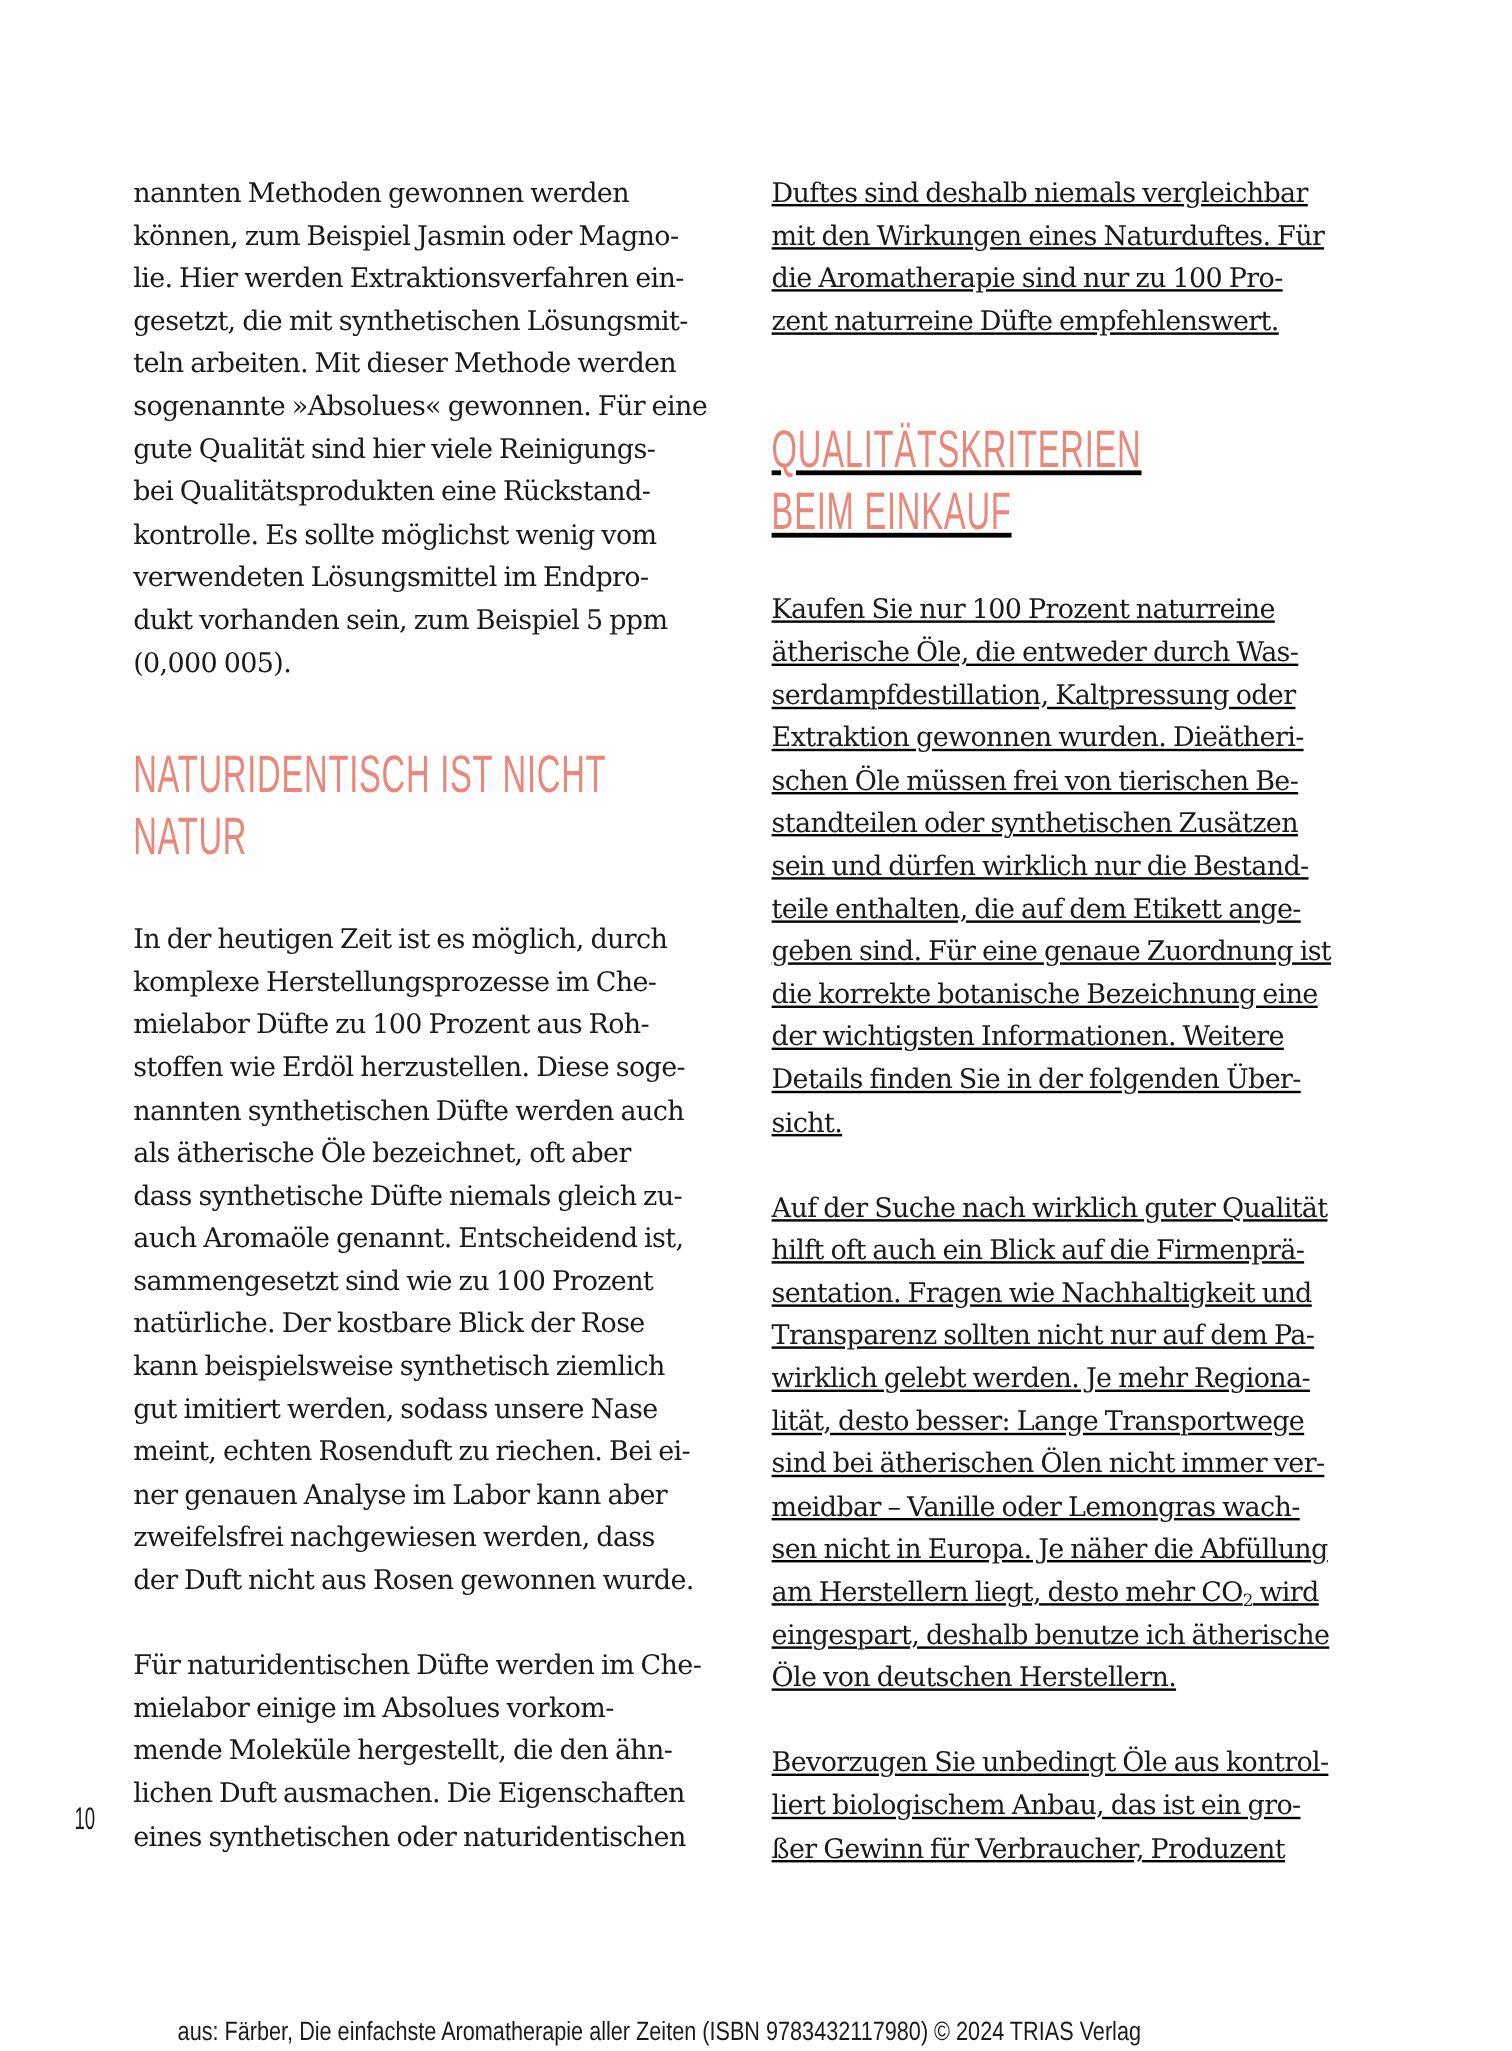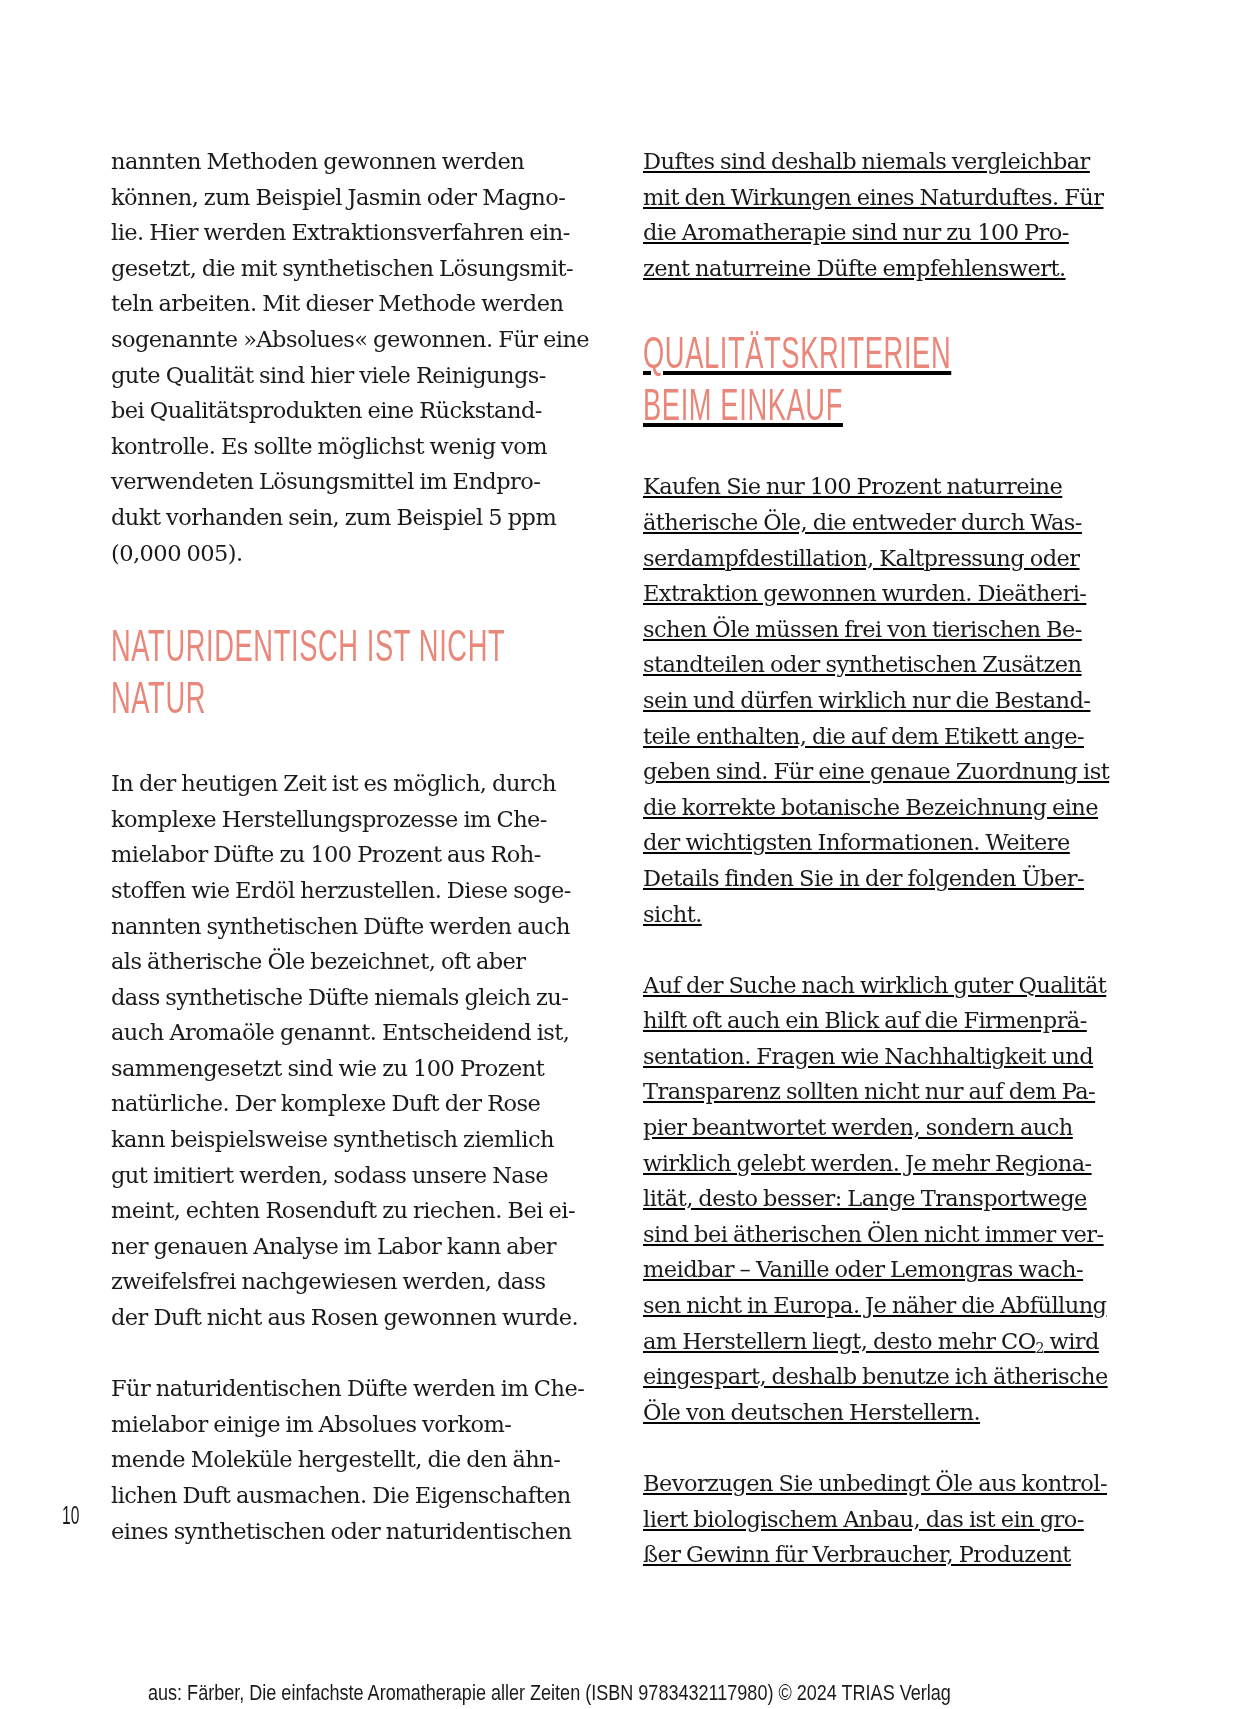--- a/index.html
+++ b/index.html
@@ -25,21 +25,21 @@
     color: #e8877a;
     font-size: 44px;
     line-height: 52px;
     transform: scaleX(0.62);
     transform-origin: left center;
     white-space: nowrap;
     letter-spacing: 1px;
     display: block;
   }
   .heading-block-left { margin-top: 49px; margin-bottom: 42px; }
-  .heading-block-right { margin-top: 41px; margin-bottom: 38px; }
+  .heading-block-right { margin-top: 63px; margin-bottom: 38px; }
   sub { font-size: 14px; vertical-align: -4px; line-height: 0; }
   .page-number {
     position: absolute; left: 62px; top: 1500px;
     font-family: "Liberation Sans", "DejaVu Sans", sans-serif;
     font-size: 26px; color: #1a1a1a;
     transform: scaleX(0.6); transform-origin: left center;
   }
   .footer {
     position: absolute; left: 148px; top: 1680px;
     font-family: "Liberation Sans", "DejaVu Sans", sans-serif;
@@ -74,21 +74,21 @@
     <div>
         <span class="line">In der heutigen Zeit ist es möglich, durch</span>
         <span class="line">komplexe Herstellungsprozesse im Che-</span>
         <span class="line">mielabor Düfte zu 100 Prozent aus Roh-</span>
         <span class="line">stoffen wie Erdöl herzustellen. Diese soge-</span>
         <span class="line">nannten synthetischen Düfte werden auch</span>
         <span class="line">als ätherische Öle bezeichnet, oft aber</span>
         <span class="line">dass synthetische Düfte niemals gleich zu-</span>
         <span class="line">auch Aromaöle genannt. Entscheidend ist,</span>
         <span class="line">sammengesetzt sind wie zu 100 Prozent</span>
-        <span class="line">natürliche. Der komplexe Duft der Rose</span>
+        <span class="line">natürliche. Der kostbare Blick der Rose</span>
         <span class="line">kann beispielsweise synthetisch ziemlich</span>
         <span class="line">gut imitiert werden, sodass unsere Nase</span>
         <span class="line">meint, echten Rosenduft zu riechen. Bei ei-</span>
         <span class="line">ner genauen Analyse im Labor kann aber</span>
         <span class="line">zweifelsfrei nachgewiesen werden, dass</span>
         <span class="line">der Duft nicht aus Rosen gewonnen wurde.</span>
       </div>
     <div class="gap"></div>
     <div>
         <span class="line">Für naturidentischen Düfte werden im Che-</span>
@@ -125,21 +125,20 @@
         <span class="line">Details finden Sie in der folgenden Über-</span>
         <span class="line">sicht.</span>
       </div>
     <div class="gap"></div>
     <div>
       <div>
           <span class="line">Auf der Suche nach wirklich guter Qualität</span>
           <span class="line">hilft oft auch ein Blick auf die Firmenprä-</span>
           <span class="line">sentation. Fragen wie Nachhaltigkeit und</span>
           <span class="line">Transparenz sollten nicht nur auf dem Pa-</span>
-          <span class="line">pier beantwortet werden, sondern auch</span>
           <span class="line">wirklich gelebt werden. Je mehr Regiona-</span>
           <span class="line">lität, desto besser: Lange Transportwege</span>
           <span class="line">sind bei ätherischen Ölen nicht immer ver-</span>
           <span class="line">meidbar – Vanille oder Lemongras wach-</span>
           <span class="line">sen nicht in Europa. Je näher die Abfüllung</span>
         </div>
       <span class="line"><span>am Herstellern liegt, desto mehr CO</span><sub>2</sub><span> wird</span></span>
       <div>
           <span class="line">eingespart, deshalb benutze ich ätherische</span>
           <span class="line">Öle von deutschen Herstellern.</span>

